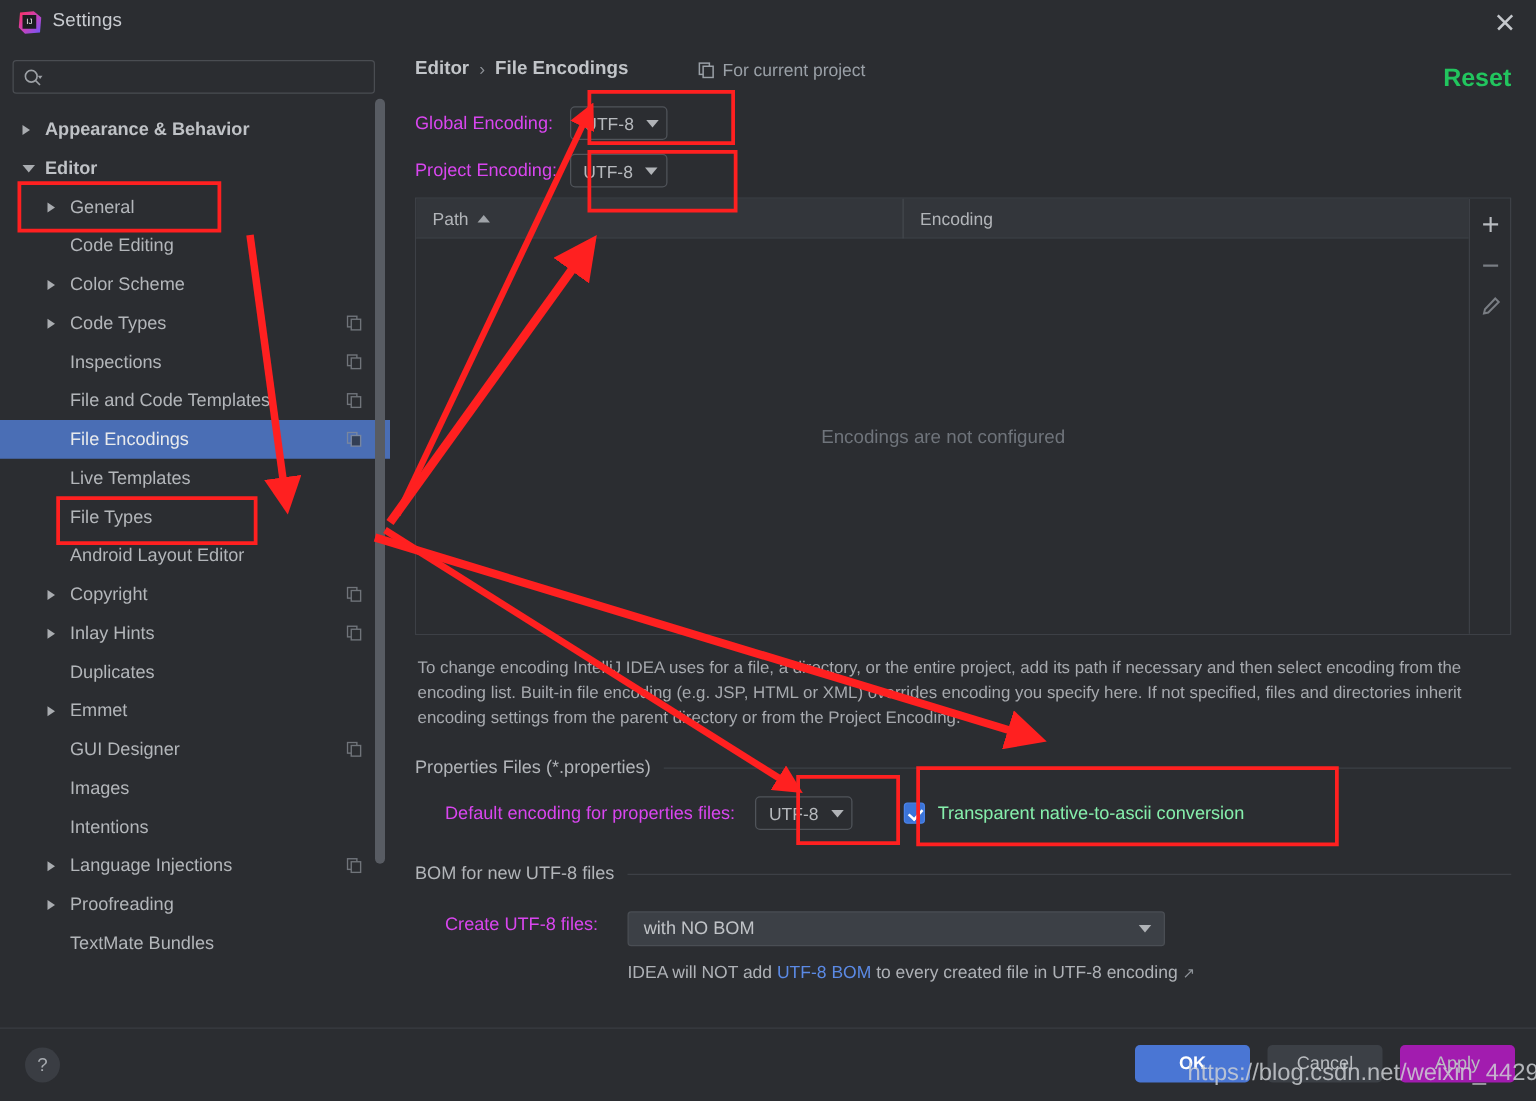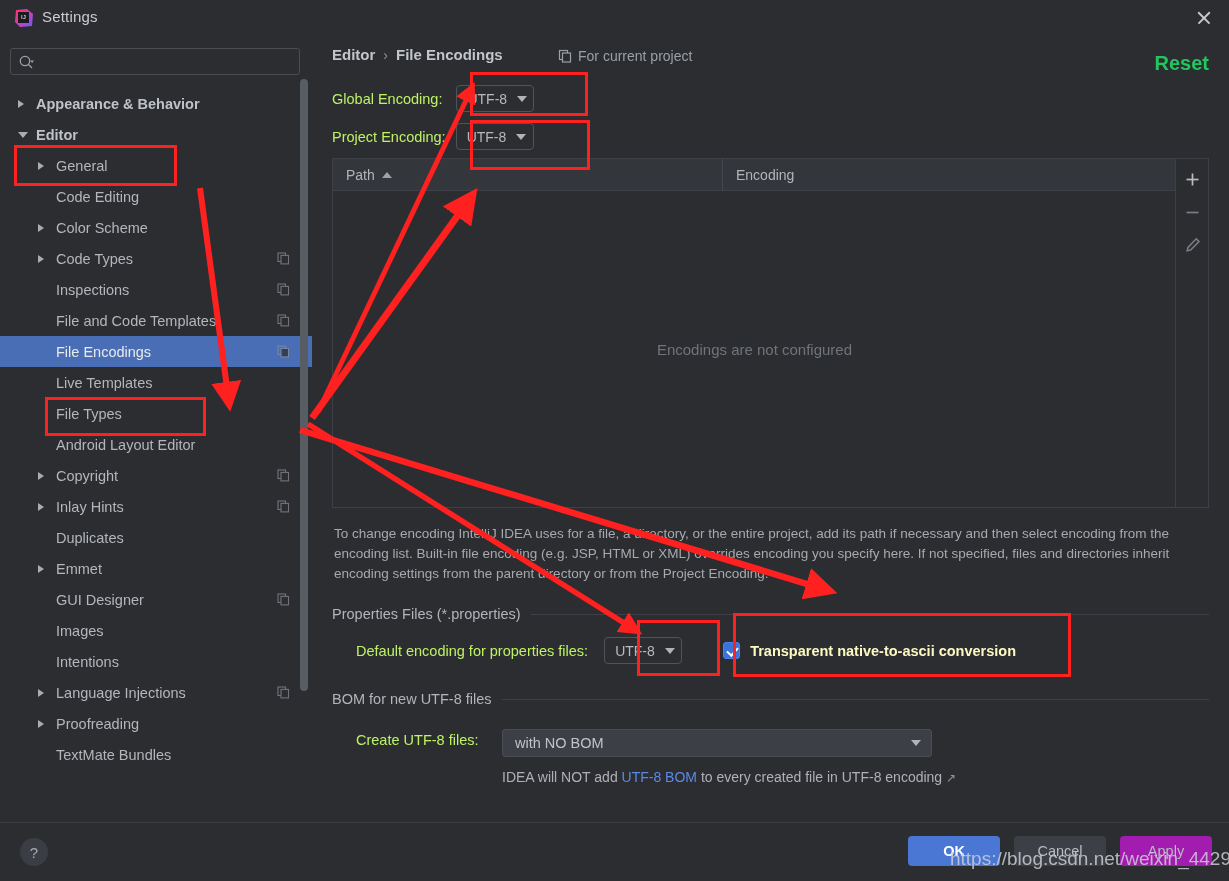--- a/index.html
+++ b/index.html
@@ -113,21 +113,21 @@
     position: absolute; left: 246px; top: 12px;
     display: flex; align-items: center; gap: 6px;
     font-size: 14px; color: #9aa0a7; cursor: pointer;
   }
   .reset-link {
     position: absolute; right: 20px; top: 16px;
     font-size: 20px; font-weight: bold; color: #22c55e; cursor: pointer;
   }
 
   .field-row { position: absolute; display: flex; align-items: center; }
-  .field-label { font-size: 14.5px; color: #bef264; }
+  .field-label { font-size: 14.5px; color: #d946ef; }
 
   .combo {
     height: 27px; border: 1px solid #50545a; border-radius: 4px;
     background: transparent; display: flex; align-items: center;
     padding: 0 8px 0 10px; cursor: pointer; gap: 10px;
   }
   .combo .val { font-size: 14px; color: #b6b9bd; white-space: nowrap; }
   .caret {
     width: 0; height: 0;
     border-left: 5.5px solid transparent;
@@ -188,21 +188,21 @@
   .cbox {
     width: 17px; height: 17px; border-radius: 3px;
     background: #3b74d8; border: 1px solid #4a82e8;
     position: relative;
   }
   .cbox::after {
     content: ""; position: absolute; left: 5px; top: 2px;
     width: 5px; height: 9px; border: solid #fff;
     border-width: 0 2px 2px 0; transform: rotate(42deg);
   }
-  .cb-label { font-size: 14.5px; color: #fef9c3; font-weight: bold; }
+  .cb-label { font-size: 14.5px; color: #86efac; }
 
   .wide-combo {
     position: absolute; left: 502px; top: 729px; width: 440px; height: 28px;
     background: #3c4046; border: 1px solid #4a4e54; border-radius: 3px;
     display: flex; align-items: center; justify-content: space-between;
     padding: 0 10px 0 12px; cursor: pointer;
   }
   .wide-combo .val { font-size: 14.5px; color: #c0c3c7; }
   .bom-note {
     position: absolute; left: 502px; top: 769px;

